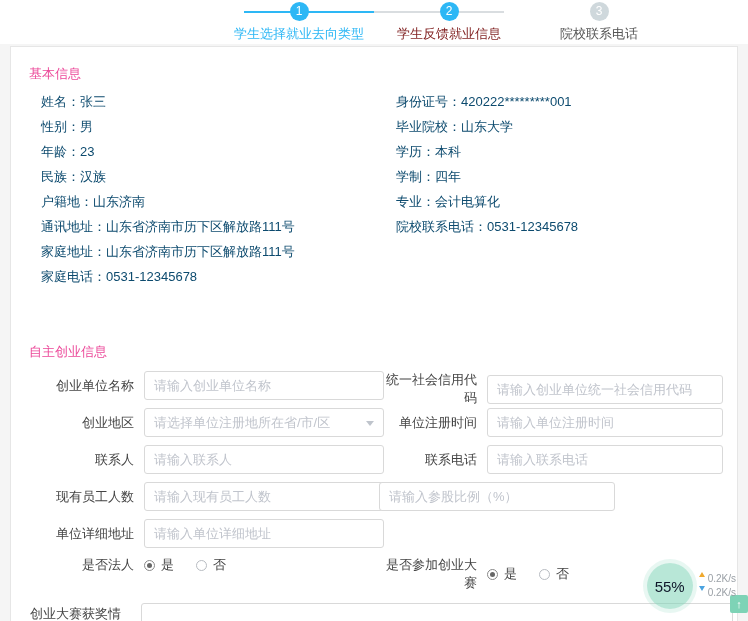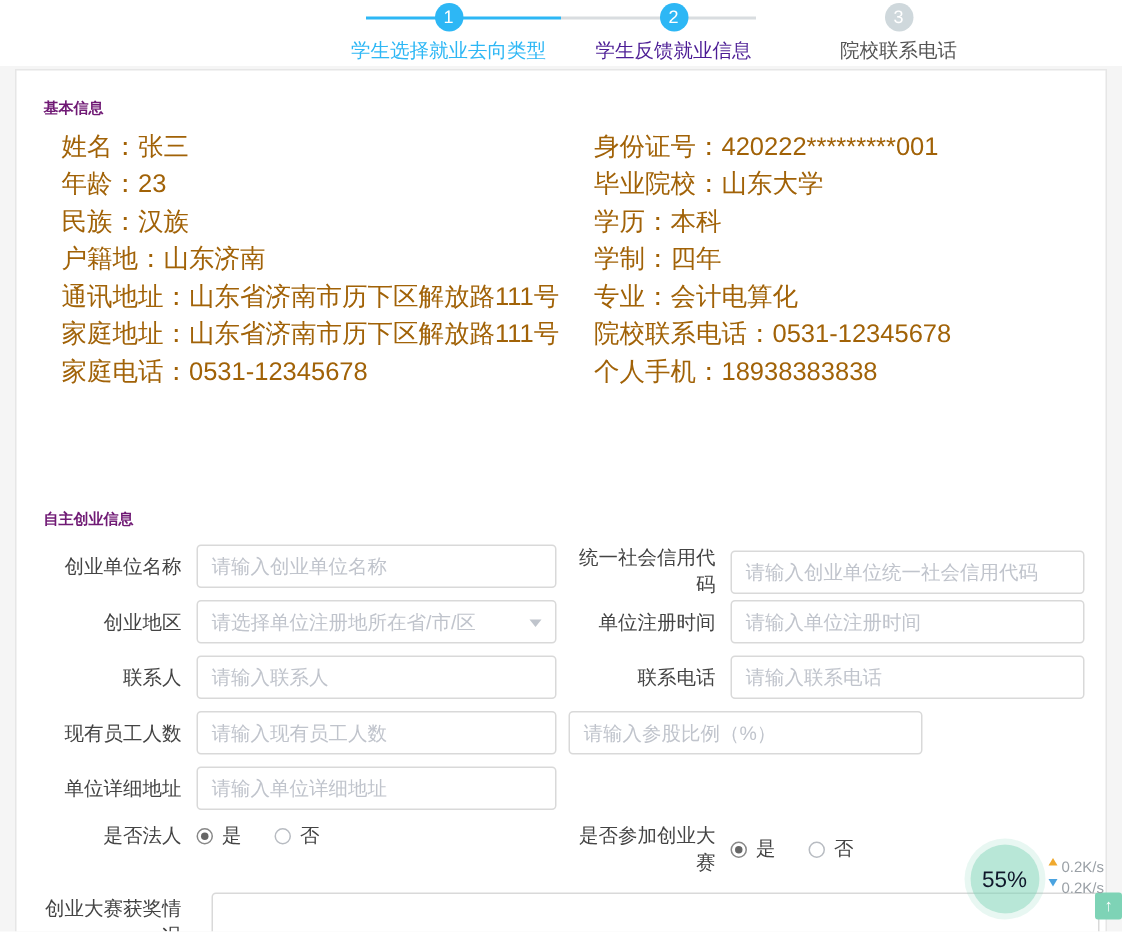--- a/index.html
+++ b/index.html
@@ -49,21 +49,21 @@
     z-index: 3;
   }
   .step-label {
     margin-top: 4px;
     font-size: 13px;
     white-space: nowrap;
   }
   .step.done .step-circle { background: #2db7f5; }
   .step.done .step-label { color: #2db7f5; }
   .step.active .step-circle { background: #2db7f5; }
-  .step.active .step-label { color: #4c1d95; }
+  .step.active .step-label { color: #7f1d1d; }
   .step.todo .step-circle { background: #cfd8dc; }
   .step.todo .step-label { color: #555; }
 
   .step-line {
     position: absolute;
     height: 2px;
     top: 9px;
     z-index: 1;
   }
   .step-line.filled { background: #2db7f5; }
@@ -76,62 +76,62 @@
     top: 46px;
     right: 10px;
     bottom: 0;
     background: #ffffff;
     border: 1px solid #e6e6e6;
     border-bottom: none;
     box-sizing: border-box;
     overflow: hidden;
   }
   .section-title {
-    font-size: 10px;
-    font-weight: bold;
-    color: #701a75;
+    font-size: 13px;
+    font-weight: normal;
+    color: #ec4899;
     padding: 18px 0 6px 18px;
   }
 
   
   .basic {
     position: relative;
     padding: 4px 0 0 0;
   }
   .basic-col {
     position: absolute;
     top: 0;
   }
   .basic-col.left { left: 30px; width: 340px; }
   .basic-col.right { left: 385px; width: 340px; }
   .basic-row {
     height: 25px;
     line-height: 25px;
-    font-size: 17px;
-    color: #a16207;
+    font-size: 13px;
+    color: #0c4a6e;
     white-space: nowrap;
   }
   .basic-spacer { height: 232px; }
 
   
   .form {
     position: relative;
     padding-top: 4px;
   }
   .frow {
     position: relative;
     height: 37px;
   }
   .fgroup {
     position: absolute;
     top: 0;
     display: flex;
     align-items: center;
   }
-  .fgroup.col1 { left: 8px; }
+  .fgroup.col1 { left: 21px; }
   .fgroup.col2 { left: 368px; }
   .flabel {
     width: 112px;
     text-align: right;
     padding-right: 10px;
     font-size: 13px;
     color: #444;
     box-sizing: border-box;
   }
   .flabel.wide { width: 108px; }
@@ -300,35 +300,35 @@
   </div>
 </div>
 
 <div class="card">
 
   <div class="section-title">基本信息</div>
 
   <div class="basic">
     <div class="basic-col left">
       <div class="basic-row">姓名：张三</div>
+      <div class="basic-row">性别：男</div>
       <div class="basic-row">年龄：23</div>
       <div class="basic-row">民族：汉族</div>
       <div class="basic-row">户籍地：山东济南</div>
       <div class="basic-row">通讯地址：山东省济南市历下区解放路111号</div>
       <div class="basic-row">家庭地址：山东省济南市历下区解放路111号</div>
       <div class="basic-row">家庭电话：0531-12345678</div>
     </div>
     <div class="basic-col right">
       <div class="basic-row">身份证号：420222*********001</div>
       <div class="basic-row">毕业院校：山东大学</div>
       <div class="basic-row">学历：本科</div>
       <div class="basic-row">学制：四年</div>
       <div class="basic-row">专业：会计电算化</div>
       <div class="basic-row">院校联系电话：0531-12345678</div>
-      <div class="basic-row">个人手机：18938383838</div>
     </div>
     <div class="basic-spacer"></div>
   </div>
 
   <div class="section-title">自主创业信息</div>
 
   <div class="form">
 
     <div class="frow">
       <div class="fgroup col1">

